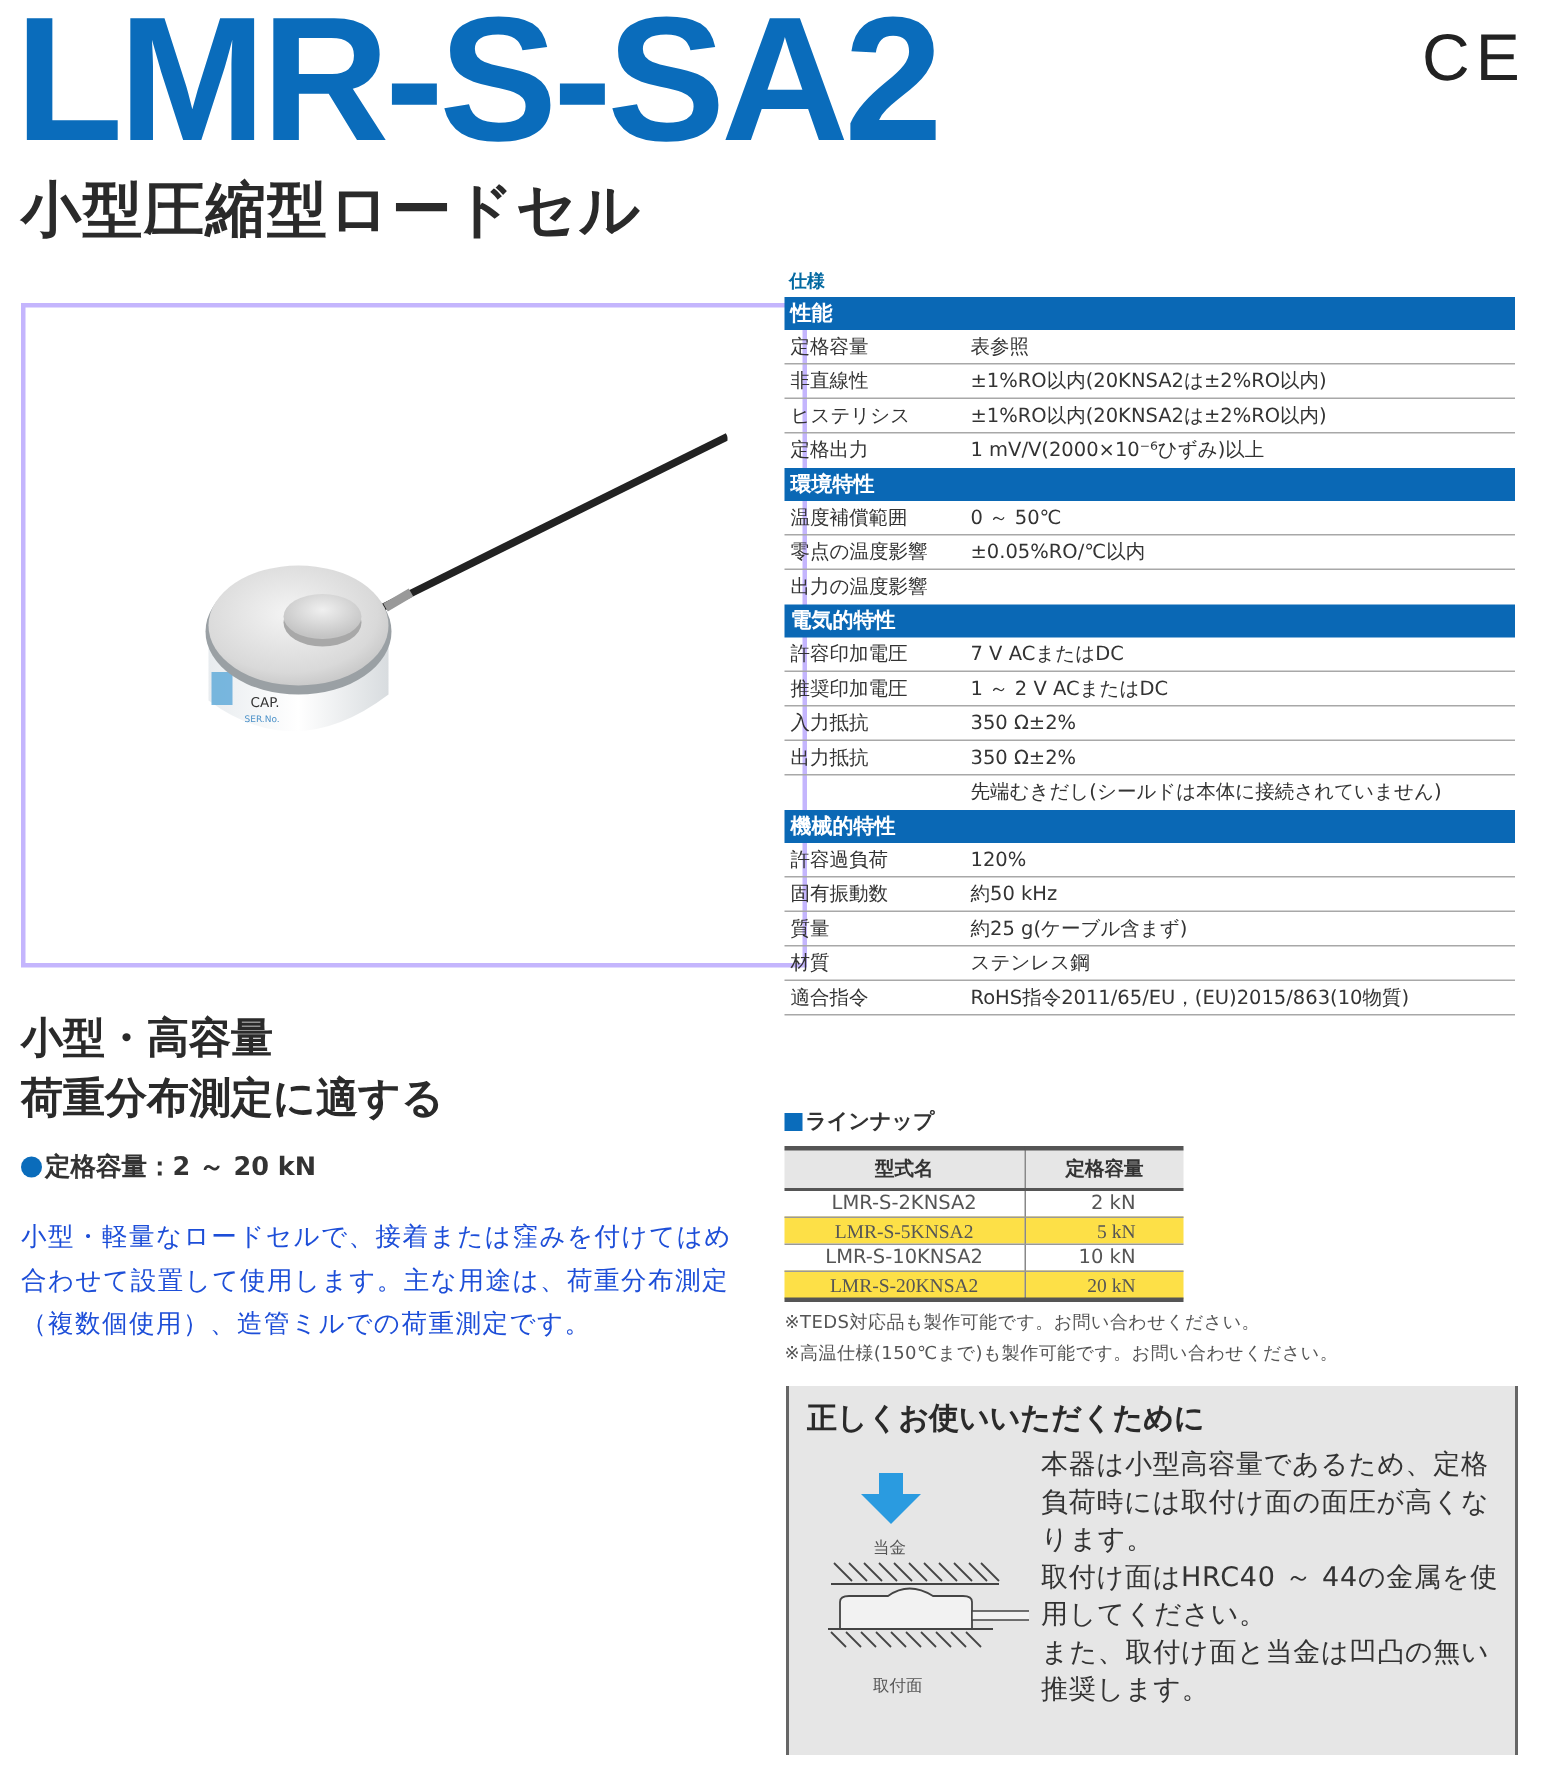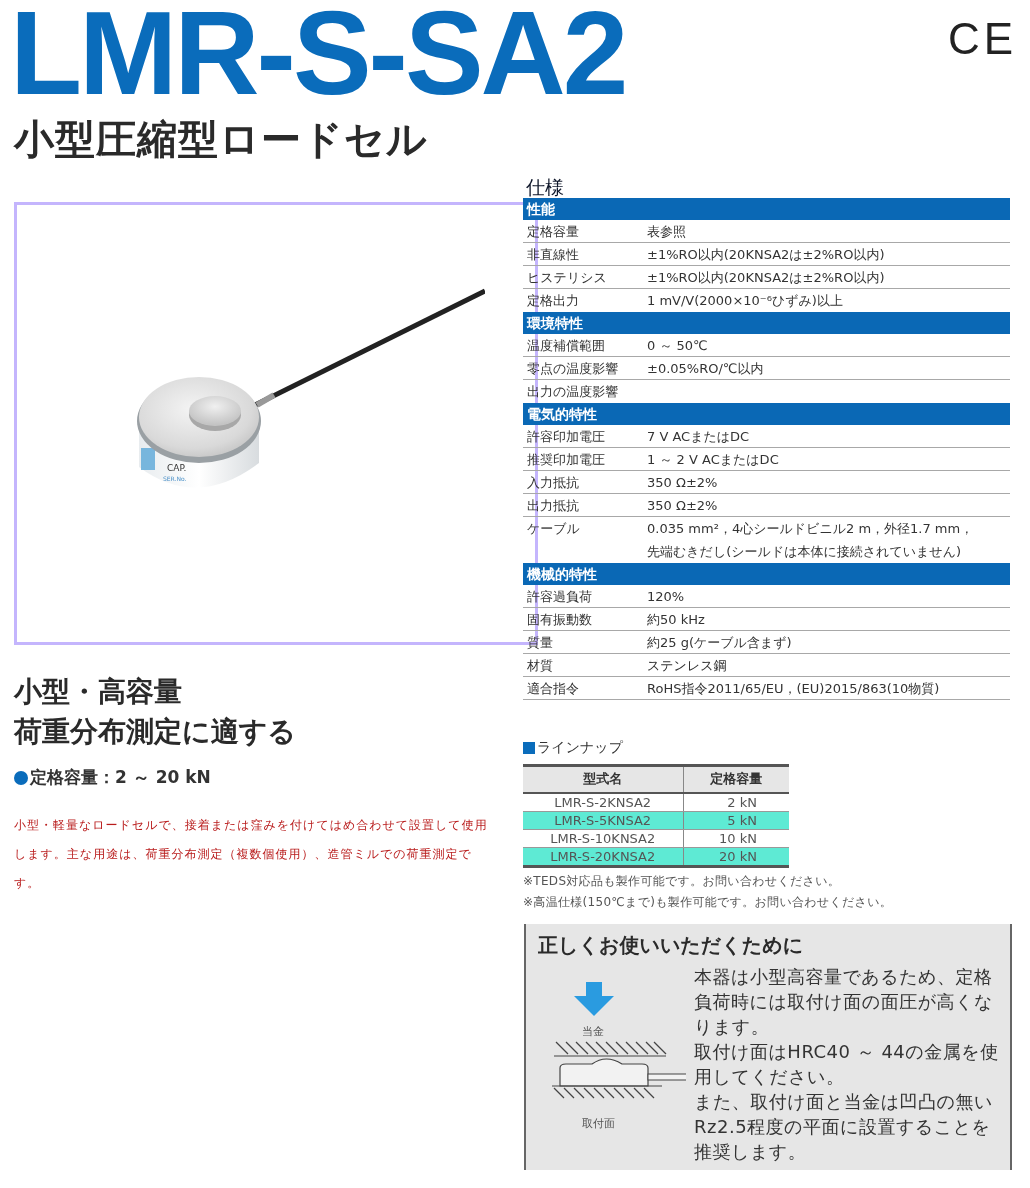--- a/index.html
+++ b/index.html
@@ -24,41 +24,41 @@
 
   .photo-frame {
     position: absolute; left: 14px; top: 202px; width: 524px; height: 443px;
     border: 3px solid #c4b5fd; background: #fff; overflow: hidden;
   }
 
   .left-copy { position: absolute; left: 14px; top: 672px; width: 480px; }
   .headline { font-size: 28px; font-weight: bold; color: #2a2a2a; line-height: 40px; }
   .capacity-line { margin-top: 14px; font-size: 17px; font-weight: bold; color: #333; display:flex; align-items:center; }
   .bullet-dot { display:inline-block; width: 14px; height: 14px; border-radius: 50%; background: #0a6cbb; margin-right: 2px; }
-  .desc { margin-top: 22px; font-size: 12px; line-height: 29px; color: #b91c1c; letter-spacing: 1px; }
+  .desc { margin-top: 22px; font-size: 17px; line-height: 29px; color: #1d4ed8; letter-spacing: 1px; }
 
   
   .spec { position: absolute; left: 523px; top: 176px; width: 487px; }
-  .spec-title { font-size: 19px; font-weight: normal; color: #0f172a; height: 22px; line-height: 22px; padding-left: 3px; }
+  .spec-title { font-size: 12px; font-weight: bold; color: #0369a1; height: 22px; line-height: 22px; padding-left: 3px; }
   .sec-head {
     background: #0a68b5; color: #fff; font-size: 14px; font-weight: bold;
     height: 22px; line-height: 22px; padding-left: 4px;
   }
   .row { display: flex; height: 23px; line-height: 23px; font-size: 13px; color: #333; border-bottom: 1px solid #a8a8a8; }
   .row.no-border { border-bottom: none; }
   .row .k { width: 124px; padding-left: 4px; }
   .row .v { flex: 1; }
 
   .lineup { position: absolute; left: 523px; top: 738px; width: 480px; }
-  .lineup-title { font-size: 14px; font-weight: normal; color: #333; display:flex; align-items:center; height: 20px; }
+  .lineup-title { font-size: 14px; font-weight: bold; color: #333; display:flex; align-items:center; height: 20px; }
   .sq { display:inline-block; width: 12px; height: 12px; background:#0a6cbb; margin-right: 2px; }
   .lineup-table { margin-top: 6px; width: 266px; border-top: 3px solid #555; border-bottom: 3px solid #555; border-collapse: collapse; font-size: 13px; }
   .lineup-table th { background: #e6e6e6; height: 27px; font-weight: bold; color: #333; border-bottom: 2px solid #555; font-size: 13px; }
   .lineup-table td { height: 17px; line-height: 17px; color: #555; border-bottom: 1px solid #999; padding: 0; }
-  .lineup-table tr.alt td { background: #5eead4; }
+  .lineup-table tr.alt td { background: #fde047; font-family: Liberation Serif, serif; }
   .lineup-table tr:last-child td { border-bottom: none; }
   .lineup-table .c1 { width: 160px; text-align: center; border-right: 1px solid #888; }
   .lineup-table .c2 { text-align: right; padding-right: 32px; }
   .note { font-size: 12px; color: #555; margin-top: 5px; line-height: 16px; letter-spacing: 0.3px; }
 
   .usage-box {
     position: absolute; left: 524px; top: 924px; width: 488px; height: 246px;
     background: #e6e6e6; border-left: 2px solid #666; border-right: 2px solid #666;
   }
   .usage-title { position: absolute; left: 12px; top: 8px; font-size: 20px; font-weight: bold; color: #2a2a2a; }
@@ -162,24 +162,20 @@
       <span class="v">1 ～ 2 V ACまたはDC</span>
     </div>
   <div class="row">
       <span class="k">入力抵抗</span>
       <span class="v">350 Ω±2%</span>
     </div>
   <div class="row">
       <span class="k">出力抵抗</span>
       <span class="v">350 Ω±2%</span>
     </div>
-  <div class="row" style="border-bottom:none">
-      <span class="k">ケーブル</span>
-      <span class="v">0.035 mm²，4心シールドビニル2 m，外径1.7 mm，</span>
-    </div>
   <div class="row no-border">
       <span class="k"></span>
       <span class="v">先端むきだし(シールドは本体に接続されていません)</span>
     </div>
 
   <div class="sec-head">機械的特性</div>
   <div class="row">
       <span class="k">許容過負荷</span>
       <span class="v">120%</span>
     </div>
@@ -276,16 +272,15 @@
     <span class="diag-label" style="left:36px; top:42px;">当金</span>
     <span class="diag-label" style="left:36px; top:134px;">取付面</span>
   </div>
   <div class="usage-text">
     <div>本器は小型高容量であるため、定格</div>
     <div>負荷時には取付け面の面圧が高くな</div>
     <div>ります。</div>
     <div>取付け面はHRC40 ～ 44の金属を使</div>
     <div>用してください。</div>
     <div>また、取付け面と当金は凹凸の無い</div>
-    <div>Rz2.5程度の平面に設置することを</div>
     <div>推奨します。</div>
   </div>
 </div>
 
 </body></html>

